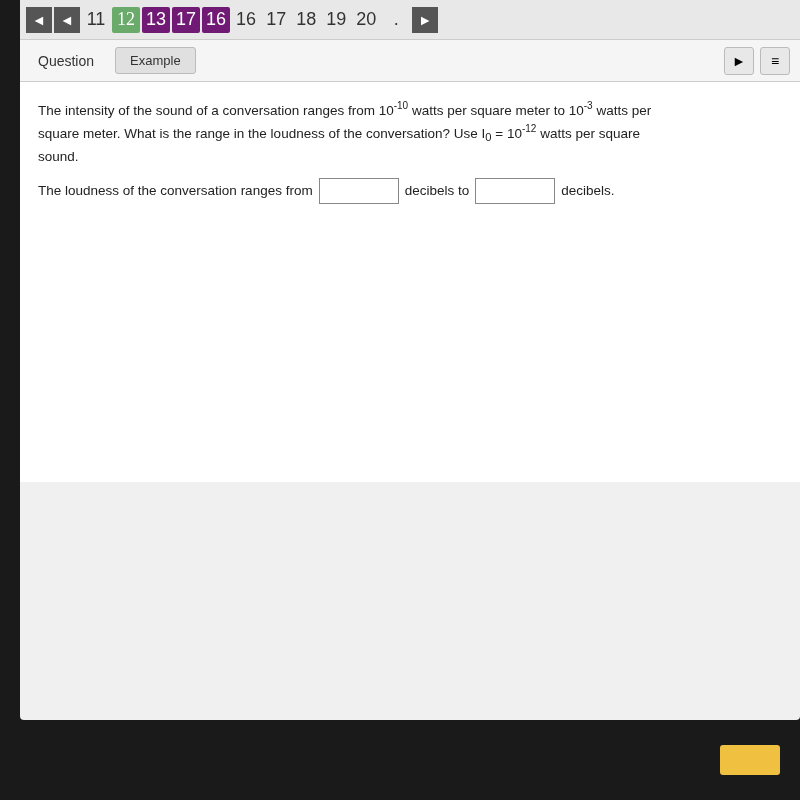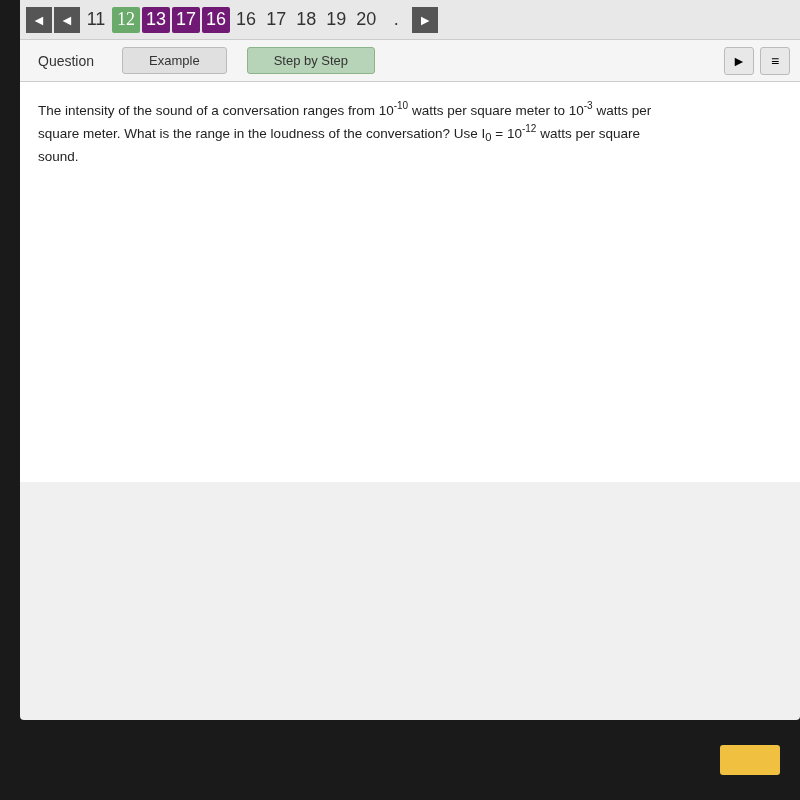--- a/index.html
+++ b/index.html
@@ -73,32 +73,32 @@
       font-family: Liberation Serif, serif;
     }
 
     
     .tab-bar {
       display: flex;
       align-items: center;
       background: #f5f5f5;
       border-bottom: 1px solid #ccc;
       padding: 6px 10px;
-      gap: 20px;
+      gap: 13px;
       height: 42px;
     }
 
     .tab-label {
       font-size: 14px;
       color: #333;
       padding: 4px 8px;
     }
 
     .tab-btn {
-      padding: 5px 26px;
+      padding: 5px 14px;
       background: #e0e0e0;
       border: 1px solid #bbb;
       border-radius: 3px;
       font-size: 13px;
       color: #333;
       cursor: pointer;
     }
 
     .tab-btn.active {
       background: #b8d4b8;
@@ -210,36 +210,42 @@
     <div class="page-num">.</div>
 
     <button class="page-nav-btn">
       <span>►</span>
     </button>
   </div>
 
   <div class="tab-bar">
     <span class="tab-label">Question</span>
     <button class="tab-btn">Example</button>
-    <button class="tab-btn active">Step by Step</button>
     <div class="tab-actions">
       <button class="icon-btn">
         <span>►</span>
       </button>
       <button class="icon-btn">
         <span>≡</span>
       </button>
     </div>
   </div>
 
   <div class="content-area">
     <p class="question-text">
       <span>The intensity of the sound of a conversation ranges from 10</span><sup>-10</sup><span> watts per square meter to 10</span><sup>-3</sup><span> watts per</span><br>
       <span>square meter. What is the range in the loudness of the conversation? Use I</span><sub>0</sub><span> = 10</span><sup>-12</sup><span> watts per square</span><br>
       <span>sound.</span>
     </p>
 
+    <div class="answer-line">
+      <span>The loudness of the conversation ranges from</span>
+      <input class="answer-input" type="text" value="" style="">
+      <span>decibels to</span>
+      <input class="answer-input" type="text" value="" style="">
+      <span>decibels.</span>
+    </div>
   </div>
 </div>
 
 <div class="bottom-bar">
   <button class="yellow-btn"></button>
 </div>
 
 </body></html>

